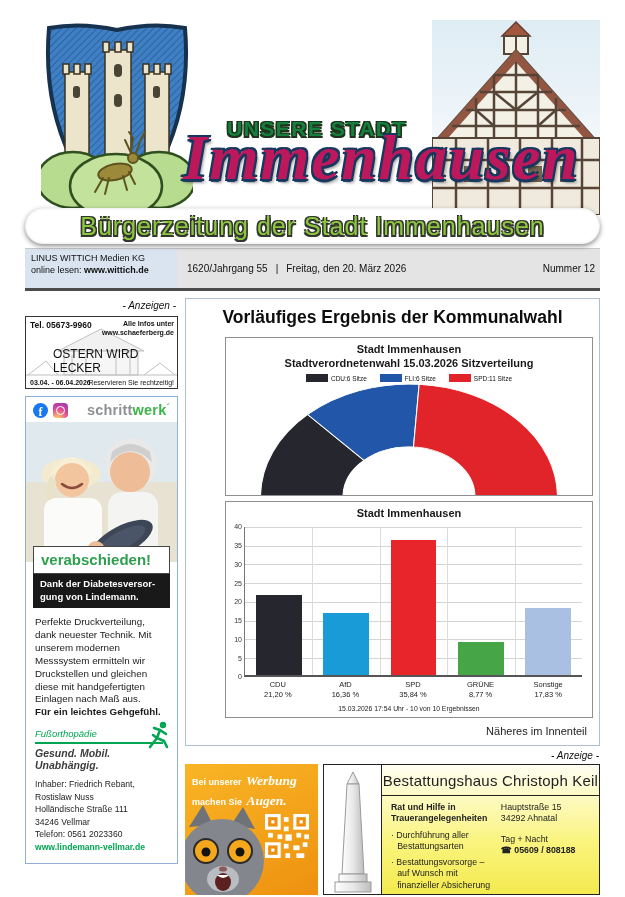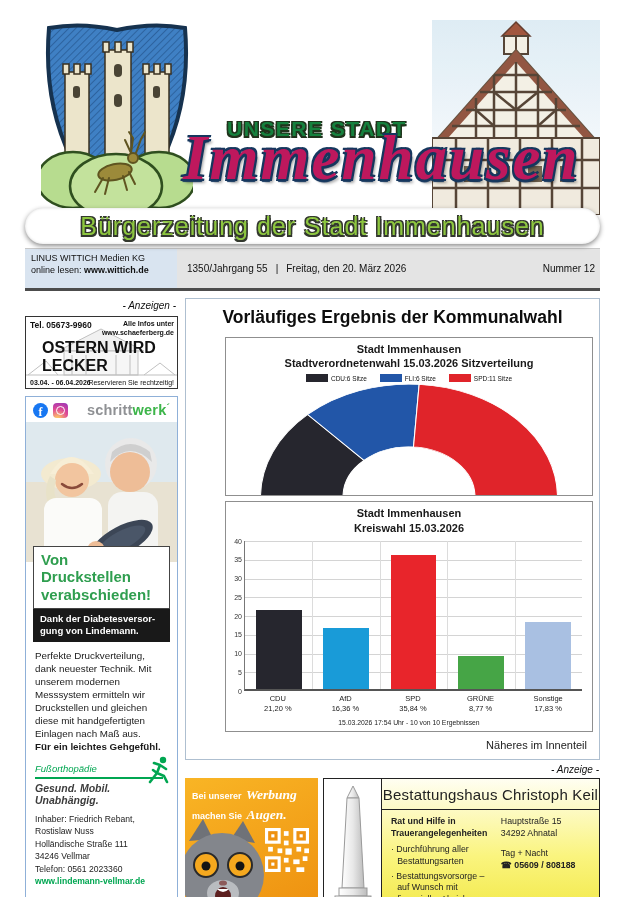--- a/index.html
+++ b/index.html
@@ -38,21 +38,21 @@
   .content { display:flex; gap:7px; margin-top:7px; }
   .sidebar { width:153px; flex:none; }
   .main { flex:1; min-width:0; }
 
   
   .anz-label { text-align:right; font-style:italic; font-size:10px; margin:2px 2px 5px; }
   .ad-schaefer { position:relative; border:1px solid #333; height:73px; overflow:hidden; background:#fff; }
   .ad-schaefer svg { position:absolute; left:0; top:0; }
   .as-tel { position:absolute; top:3px; left:4px; font-size:8.5px; font-weight:bold; }
   .as-info { position:absolute; top:3px; right:3px; font-size:7px; font-weight:bold; text-align:right; line-height:1.25; }
-  .as-head { position:absolute; bottom:13px; left:16px; font-size:16px; font-weight:700; }
+  .as-head { position:absolute; bottom:13px; left:27px; font-size:12px; font-weight:400; }
   .as-dates { position:absolute; bottom:2px; left:4px; font-size:7px; font-weight:bold; }
   .as-res { position:absolute; bottom:2px; right:3px; font-size:7px; }
 
   .ad-schritt { border:1px solid #8fb0d8; margin-top:7px; background:#fff; }
   .sw-head { display:flex; align-items:center; gap:5px; padding:5px 7px 4px; }
   .fb-icon { width:15px; height:15px; border-radius:50%; background:#1877f2; color:#fff;
              font-family:"Liberation Serif",serif; font-weight:bold; font-size:12px;
              display:flex; align-items:flex-end; justify-content:center; line-height:1; overflow:hidden; }
   .ig-icon { width:15px; height:15px; border-radius:4px;
              background:radial-gradient(circle at 30% 110%,#fdc468 10%,#df4996 55%,#9b36b7 95%);
@@ -231,21 +231,21 @@
     </div>
   </div>
 
   <div class="infobar">
     <div class="pub">
       <div>LINUS WITTICH Medien KG</div>
       <div><span>online lesen:</span>
         <b>www.wittich.de</b></div>
     </div>
     <div class="issue-date">
-      <span>1350/Jahrgang 55</span>
+      <span>1620/Jahrgang 55</span>
       <span class="sep">|</span>
       <span>Freitag, den 20. März 2026</span>
     </div>
     <div class="nummer">Nummer 12</div>
   </div>
 
   <div class="content">
 
     <aside class="sidebar">
       <div class="anz-label">- Anzeigen -</div>
@@ -293,21 +293,20 @@
             <circle cx="46" cy="58" r="17" fill="#f2c59f"></circle>
             <path d="M36,62 Q46,70 56,62" stroke="#8a4a3a" stroke-width="2.5" fill="none" stroke-linecap="round"></path>
             <path d="M30,58 Q26,72 32,80 L24,86 Q16,70 24,54 Z" fill="#e8e2c8"></path>
             <rect x="18" y="76" width="58" height="64" rx="12" fill="#fbfbf9"></rect>
             <ellipse cx="96" cy="118" rx="34" ry="14" transform="rotate(-28 96 118)" fill="#3c4656"></ellipse>
             <ellipse cx="96" cy="118" rx="26" ry="9" transform="rotate(-28 96 118)" fill="#4a5668"></ellipse>
             <circle cx="70" cy="128" r="9" fill="#eebd97"></circle>
           </svg>
         </div>
         <div class="sw-greenbox">
-          <div>Von Druckstellen</div>
           <div>verabschieden!</div>
         </div>
         <div class="sw-blackbox">
           <div>Dank der Diabetesversor-</div>
           <div>gung von Lindemann.</div>
         </div>
         <div class="sw-body">
           <span>Perfekte Druckverteilung, dank neuester Technik. Mit unserem modernen Messsystem ermitteln wir Druckstellen und gleichen diese mit handgefertigten Einlagen nach Maß aus.</span>
           <b>Für ein leichtes Gehgefühl.</b>
         </div>
@@ -358,21 +357,20 @@
             <svg width="300" height="114" viewBox="0 0 200 100" preserveAspectRatio="none">
                 <path d="M1.00,100.00 A99,99 0 0 1 32.43,27.65 L69.97,67.84 A44,44 0 0 0 56.00,100.00 Z" fill="#26262e" stroke="#fff" stroke-width="0.7"></path>
                 <path d="M32.43,27.65 A99,99 0 0 1 106.76,1.23 L103.00,56.10 A44,44 0 0 0 69.97,67.84 Z" fill="#2256a8" stroke="#fff" stroke-width="0.7"></path>
                 <path d="M106.76,1.23 A99,99 0 0 1 199.00,100.00 L144.00,100.00 A44,44 0 0 0 103.00,56.10 Z" fill="#e0242a" stroke="#fff" stroke-width="0.7"></path>
               </svg>
           </div>
         </div>
 
         <div class="chart-box chart2">
           <div class="c-title">Stadt Immenhausen</div>
-          <div class="c-sub">Kreiswahl 15.03.2026</div>
           <div class="plot-row">
             <div class="yaxis">
                 <div class="ytick" style="top: 146.5px;">0</div>
                 <div class="ytick" style="top: 127.75px;">5</div>
                 <div class="ytick" style="top: 109px;">10</div>
                 <div class="ytick" style="top: 90.25px;">15</div>
                 <div class="ytick" style="top: 71.5px;">20</div>
                 <div class="ytick" style="top: 52.75px;">25</div>
                 <div class="ytick" style="top: 34px;">30</div>
                 <div class="ytick" style="top: 15.25px;">35</div>

